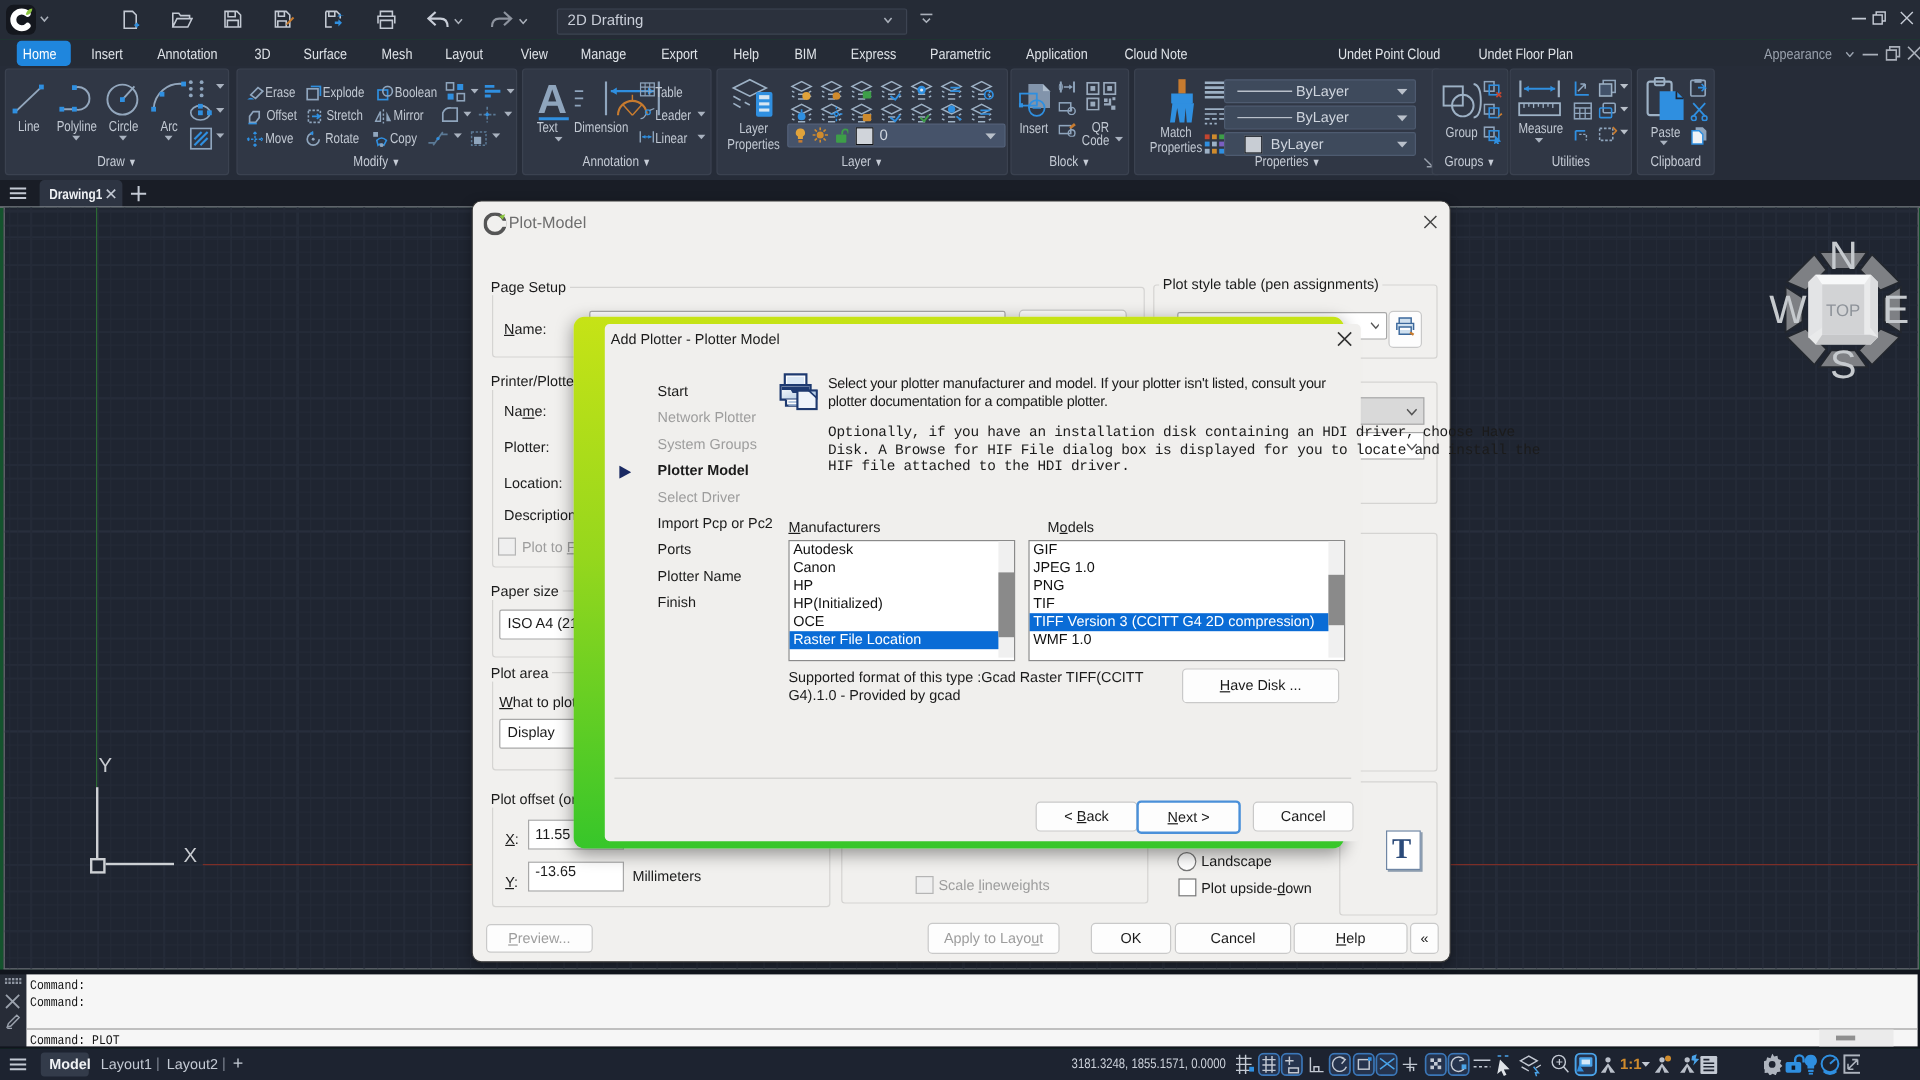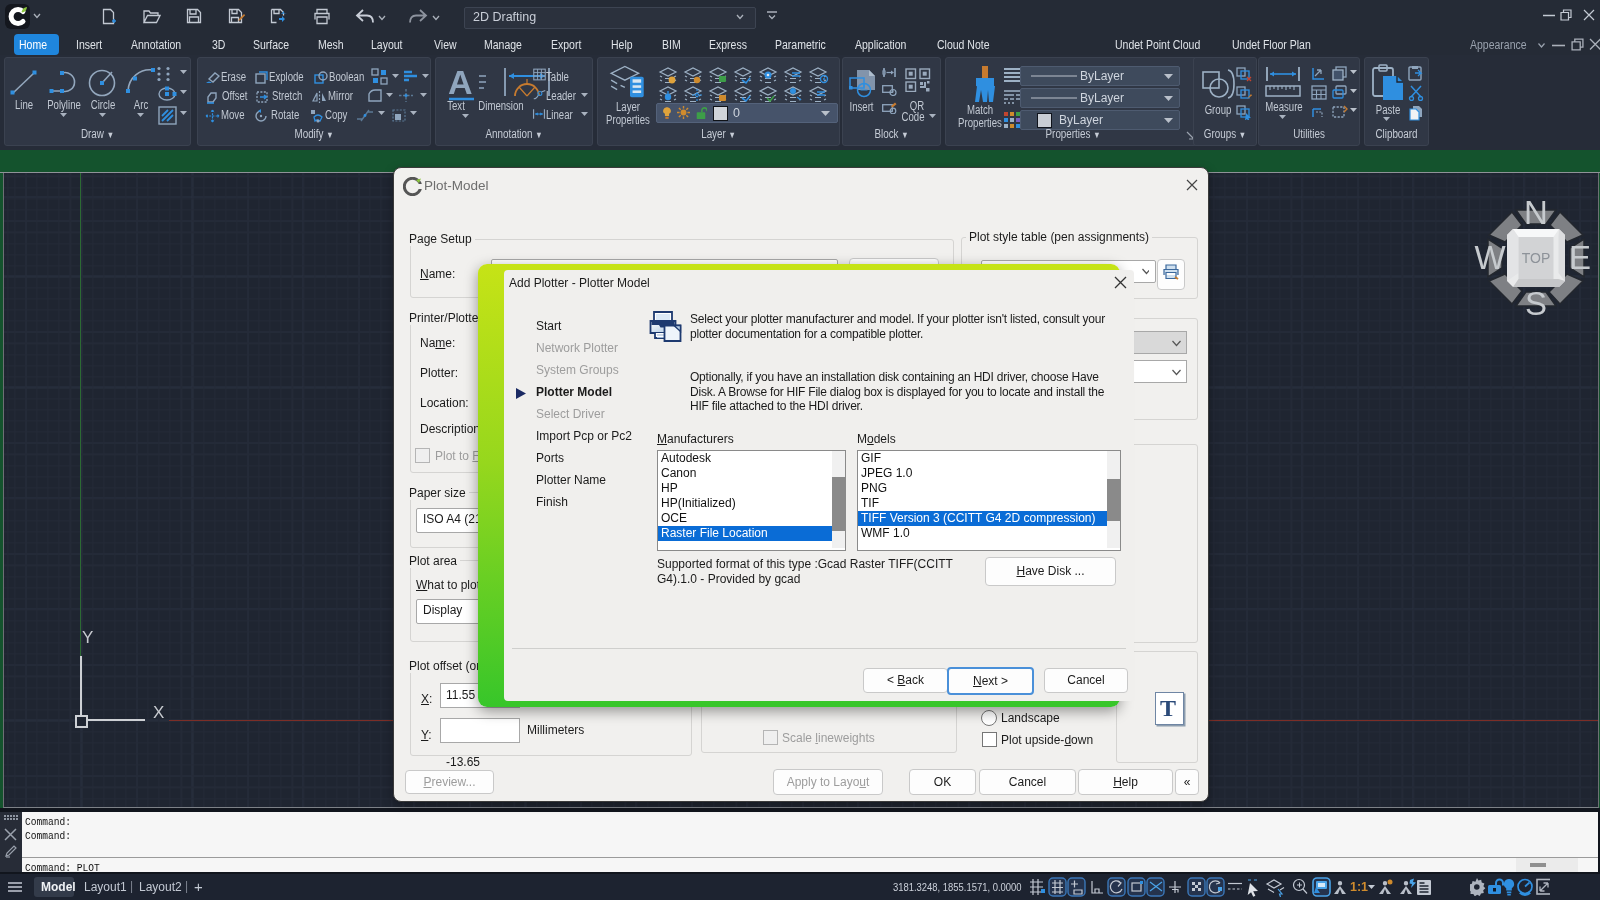--- a/index.html
+++ b/index.html
@@ -36,21 +36,21 @@
   .dlbl{position:absolute;font-size:12px;color:#1b1b1b;white-space:nowrap;}
   .combo{position:absolute;background:#fff;border:1px solid #a8a8a8;border-radius:2px;}
   .combo .chev{position:absolute;right:6px;top:50%;margin-top:-4px;width:7px;height:7px;}
   .btn{position:absolute;background:#fdfdfd;border:1px solid #c9c9c9;border-radius:4px;
      font-size:12px;color:#1b1b1b;text-align:center;}
   .u{text-decoration:underline;}
   
   #addwrap{left:478px;top:264px;width:630px;height:431px;border-radius:9px;padding:6px;
      background:linear-gradient(180deg,#c6e316,#96d71d 45%,#37c62a);box-shadow:0 4px 14px rgba(0,0,0,.4);}
   #adddlg{position:relative;width:630px;height:431px;background:#f0efed;border-radius:4px;margin-left:20px;}
-  .wiz{position:absolute;left:32px;font-size:12px;color:#1b1b1b;white-space:nowrap;}
+  .wiz{position:absolute;left:44px;font-size:12px;color:#1b1b1b;white-space:nowrap;}
   .wizg{color:#9d9d9d;}
   .lbx{position:absolute;background:#fff;border:1px solid #8a8a8a;font-size:12px;color:#111;}
   .lbx div{height:15px;line-height:15px;padding-left:3px;white-space:nowrap;overflow:hidden;}
   .sel{background:#0a6cd6;color:#fff;}
 </style>
 </head>
 <body>
 <div id="stage">
   <div class="abs" id="titlebar">
 
@@ -639,20 +639,33 @@
           <path d="M3 1 L13 12 M13 1 L3 12" stroke="#2f8fe0" stroke-width="1.5"></path>
           <circle cx="3.5" cy="13.5" r="2" fill="none" stroke="#2f8fe0" stroke-width="1.3"></circle>
           <circle cx="12.5" cy="13.5" r="2" fill="none" stroke="#2f8fe0" stroke-width="1.3"></circle>
         </svg>
       <svg class="abs" style="left:43px;top:47px" width="16" height="16" viewBox="0 0 16 16">
           <path d="M5 1 h6 l3 3 v8 h-9 z" fill="#8fa5bd"></path>
           <path d="M2 4 h6 l3 3 v8 H2 z" fill="#f0f2f5" stroke="#2f8fe0" stroke-width="1.2"></path>
         </svg>
       <div class="ptitle">Clipboard</div>
     </div>
+  </div>
+  <div class="abs" id="doctabs">
+    <svg class="abs" style="left:8px;top:5px" width="14" height="12">
+        <path d="M0 2 H14 M0 6 H14 M0 10 H14" stroke="#c3c9d3" stroke-width="1.7"></path>
+      </svg>
+    <div class="abs" style="left:33px;top:0px;width:69px;height:23px;background:#2d3442;border-radius:4px 4px 0 0;"></div>
+    <div class="lbl" style="left:41px;top:5px;font-size:12px;font-weight:bold;color:#f0f2f5;transform:scaleX(.82);transform-origin:0 50%;">Drawing1</div>
+    <svg class="abs" style="left:88px;top:7px" width="9" height="9">
+        <path d="M1 1 L8 8 M8 1 L1 8" stroke="#c3c9d3" stroke-width="1.4"></path>
+      </svg>
+    <svg class="abs" style="left:109px;top:5px" width="13" height="13">
+        <path d="M6.5 0 V13 M0 6.5 H13" stroke="#c3c9d3" stroke-width="1.7"></path>
+      </svg>
   </div>
   <div class="abs" id="canvtop"></div>
   <div class="abs" id="canvas">
 
     <div class="abs" style="left:0;top:0;right:0;bottom:0;
       background-image:
         repeating-linear-gradient(to right, #242a37 0 1px, transparent 1px 11.1px),
         repeating-linear-gradient(to bottom, #242a37 0 1px, transparent 1px 11.1px),
         repeating-linear-gradient(to right, #2a3140 0 1px, transparent 1px 55.5px),
         repeating-linear-gradient(to bottom, #2a3140 0 1px, transparent 1px 55.5px);
@@ -860,21 +873,21 @@
       </div>
 
     <div class="grp" style="left:16px;top:496px;width:280px;height:90px;"></div>
     <div class="glbl" style="left:12px;top:491px;">Plot offset (origin set to printable area)</div>
     <div class="dlbl" style="left:27px;top:524px;"><span class="u">X</span>:</div>
     <div class="abs" style="left:46px;top:515px;width:78px;height:23px;background:#fff;border:1px solid #a8a8a8;">
         <div class="dlbl" style="left:5px;top:4px;">11.55</div>
       </div>
     <div class="dlbl" style="left:27px;top:560px;"><span class="u">Y</span>:</div>
     <div class="abs" style="left:46px;top:550px;width:78px;height:23px;background:#fff;border:1px solid #a8a8a8;">
-        <div class="dlbl" style="left:5px;top:0;margin-top:36px;">-13.65</div>
+        <div class="dlbl" style="left:5px;top:0;">-13.65</div>
       </div>
     <div class="dlbl" style="left:133px;top:555px;">Millimeters</div>
 
     <div class="grp" style="left:307px;top:391px;width:254px;height:192px;"></div>
     <div class="abs" style="left:369px;top:562px;width:13px;height:13px;border:1px solid #b5b5b5;background:#efefef;"></div>
     <div class="dlbl" style="left:388px;top:563px;color:#9d9d9d;">Scale <span class="u">l</span>ineweights</div>
 
     <div class="grp" style="left:567px;top:69px;width:235px;height:60px;"></div>
     <div class="glbl" style="left:572px;top:62px;">Plot style table (pen assignments)</div>
     <div class="combo" style="left:587px;top:92px;width:173px;height:21px;">
@@ -946,23 +959,23 @@
       <path d="M15.5 17.5 h16 v15.5 h-16 z" fill="#eef4fb" stroke="#1e3a70" stroke-width="1.8"></path>
       <path d="M25 17.5 l6.5 6 v-6 z" fill="#b9d0e8" stroke="#1e3a70" stroke-width="1.4"></path>
       <defs>
             <linearGradient id="pg1" x1="0" y1="0" x2="1" y2="1">
               <stop offset="0" stop-color="#ffffff"></stop>
               <stop offset="1" stop-color="#a8c4e0"></stop>
             </linearGradient>
           </defs>
     </svg>
     <div class="dlbl" style="left:186px;top:42px;line-height:14.5px;letter-spacing:-.22px;">Select your plotter manufacturer and model. If your plotter isn't listed, consult your<br>plotter documentation for a compatible plotter.</div>
-    <div class="dlbl" style="left:186px;top:100px;line-height:14.5px;letter-spacing:-.22px;">Optionally, if you have an installation disk containing an HDI driver, choose Have<br>Disk. A Browse for HIF File dialog box is displayed for you to locate and install the<br>HIF file attached to the HDI driver.</div>
+    <div class="dlbl" style="left:186px;top:83px;line-height:14.5px;letter-spacing:-.22px;font-family:Liberation Mono, monospace;">Optionally, if you have an installation disk containing an HDI driver, choose Have<br>Disk. A Browse for HIF File dialog box is displayed for you to locate and install the<br>HIF file attached to the HDI driver.</div>
     <div class="dlbl" style="left:153px;top:162px;"><span class="u">M</span>anufacturers</div>
-    <div class="dlbl" style="left:353px;top:162px;">M<span class="u">o</span>dels</div>
+    <div class="dlbl" style="left:369px;top:162px;">M<span class="u">o</span>dels</div>
     <div class="lbx" style="left:153px;top:180px;width:187px;height:99px;">
       <div>Autodesk</div>
           <div>Canon</div>
           <div>HP</div>
           <div>HP(Initialized)</div>
           <div>OCE</div>
           <div class="sel">Raster File Location</div>
       <div class="abs" style="right:0;top:0;width:10px;height:97px;background:#f0f0f0;"></div>
       <div class="abs" style="right:0;top:26px;width:10px;height:54px;background:#8a8a8a;"></div>
     </div>

